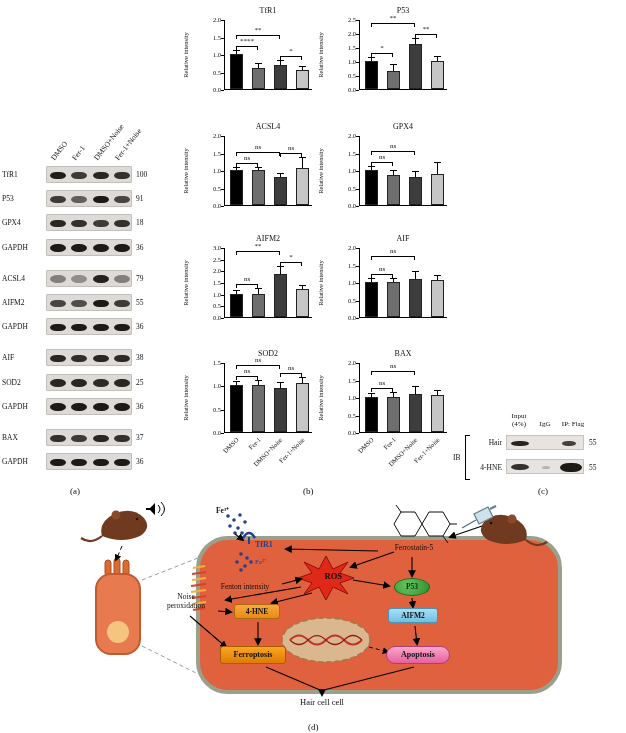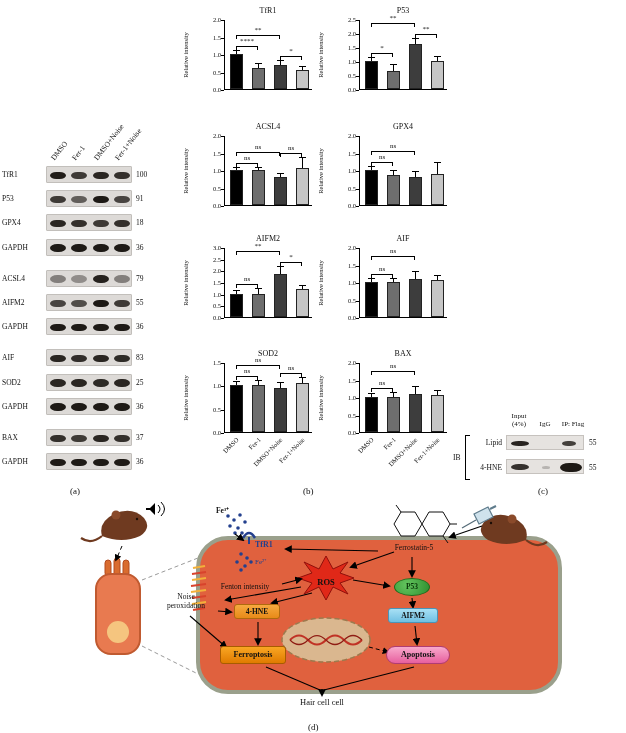--- a/index.html
+++ b/index.html
@@ -140,21 +140,21 @@
           <div class="blot-mw">36</div>
         </div>
         <div class="blot-row" style="top: 183.4px;">
           <div class="blot-label">AIF</div>
           <div class="blot-box">
             <div class="band" style="left: 2.75px; opacity: 0.9;"></div>
             <div class="band" style="left: 24.25px; opacity: 0.86;"></div>
             <div class="band" style="left: 45.75px; opacity: 0.9;"></div>
             <div class="band" style="left: 67.25px; opacity: 0.88;"></div>
           </div>
-          <div class="blot-mw">83</div>
+          <div class="blot-mw">38</div>
         </div>
         <div class="blot-row" style="top: 207.6px;">
           <div class="blot-label">SOD2</div>
           <div class="blot-box">
             <div class="band" style="left: 2.75px; opacity: 0.9;"></div>
             <div class="band" style="left: 24.25px; opacity: 0.9;"></div>
             <div class="band" style="left: 45.75px; opacity: 0.88;"></div>
             <div class="band" style="left: 67.25px; opacity: 0.9;"></div>
           </div>
           <div class="blot-mw">25</div>
@@ -491,21 +491,21 @@
     <div class="pc-col" style="left:47px;top:0;width:40px">
       <span>Input</span>
       <span>(4%)</span>
     </div>
     <div class="pc-col" style="left:81px;top:8px;width:24px">IgG</div>
     <div class="pc-col" style="left:99px;top:8px;width:44px">IP: Flag</div>
 
     <div id="ib-label">IB</div>
     <div id="ib-bracket"></div>
 
-    <div class="pc-row-label" style="top:26px">Lipid</div>
+    <div class="pc-row-label" style="top:26px">Hair</div>
     <div class="pc-blot" style="top:23px">
       <div class="pc-band" style="left:4px;top:5px;width:18px;height:5px;opacity:.92"></div>
       <div class="pc-band" style="left:55px;top:5px;width:14px;height:5px;opacity:.78"></div>
     </div>
     <div class="pc-mw" style="top:26px">55</div>
 
     <div class="pc-row-label" style="top:51px">4-HNE</div>
     <div class="pc-blot" style="top:47px">
       <div class="pc-band" style="left:4px;top:4px;width:18px;height:6px;opacity:.85"></div>
       <div class="pc-band" style="left:35px;top:6px;width:8px;height:3px;opacity:.22"></div>
@@ -631,21 +631,21 @@
       <g stroke="#000" stroke-width="1" fill="none" stroke-dasharray="4 3">
         <line x1="64" y1="46" x2="58" y2="60" marker-end="url(#ah)"></line>
         <line x1="311" y1="147" x2="330" y2="152" marker-end="url(#ah)"></line>
       </g>
     </svg>
 
     <div class="d-label" style="left:158px;top:5px;font-weight:bold">Fe³⁺</div>
     <div class="d-label" style="left:197px;top:40px;color:#24408e;font-weight:bold;font-size:8px">TfR1</div>
     <div class="d-label" style="left:197px;top:57px;color:#24408e;font-size:7px">Fe²⁺</div>
     <div class="d-label" style="left:148px;top:82px;width:78px;text-align:center">Fenton intensity</div>
-    <div class="d-label" style="left:252px;top:77px;width:32px;text-align:center;font-weight:bold;font-size:8.5px">ROS</div>
+    <div class="d-label" style="left:252px;top:71px;width:32px;text-align:right;font-weight:bold;font-size:8.5px">ROS</div>
     <div class="d-label" style="left:318px;top:43px;width:76px;text-align:center">Ferrostatin-5</div>
     <div class="d-box" id="p53-box">P53</div>
     <div class="d-label" style="left:94px;top:92px;width:68px;text-align:center">
       <span style="display:block">Noise</span>
       <span style="display:block">peroxidation</span>
     </div>
     <div class="d-box" id="hne-box">4-HNE</div>
     <div class="d-box" id="aifm2-box">AIFM2</div>
     <div class="d-box" id="ferroptosis-box">Ferroptosis</div>
     <div class="d-box" id="apoptosis-box">Apoptosis</div>

